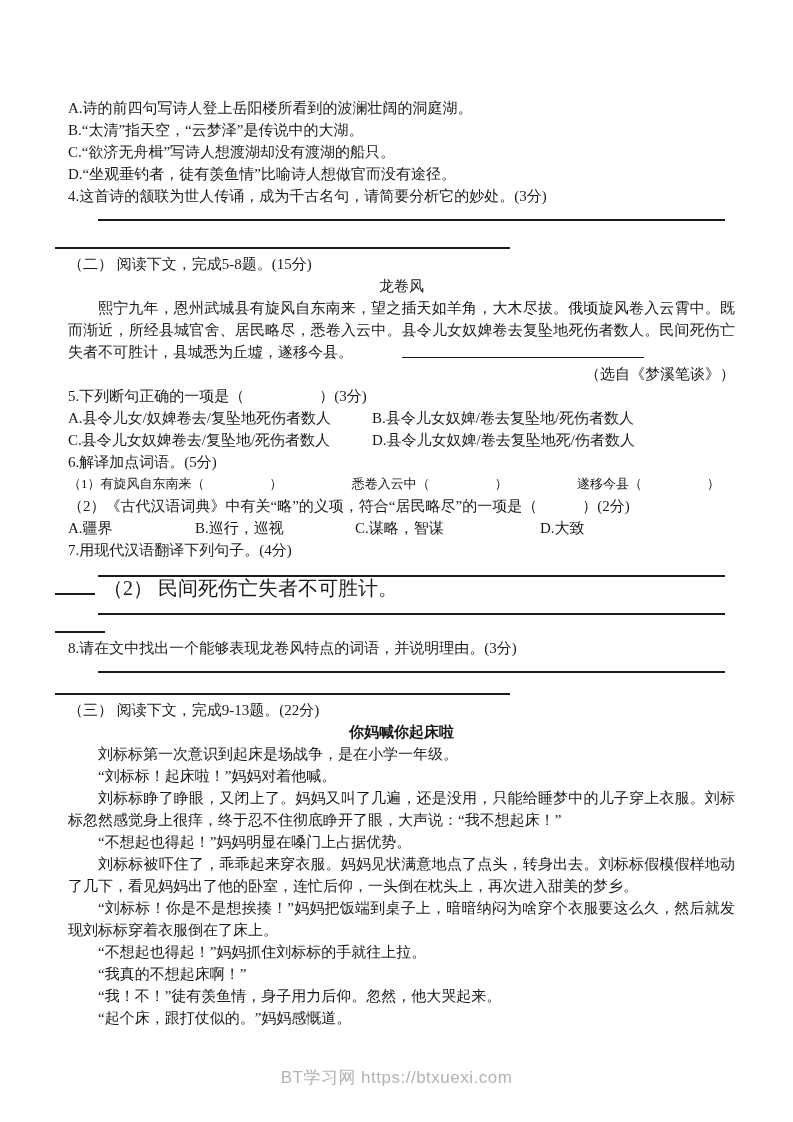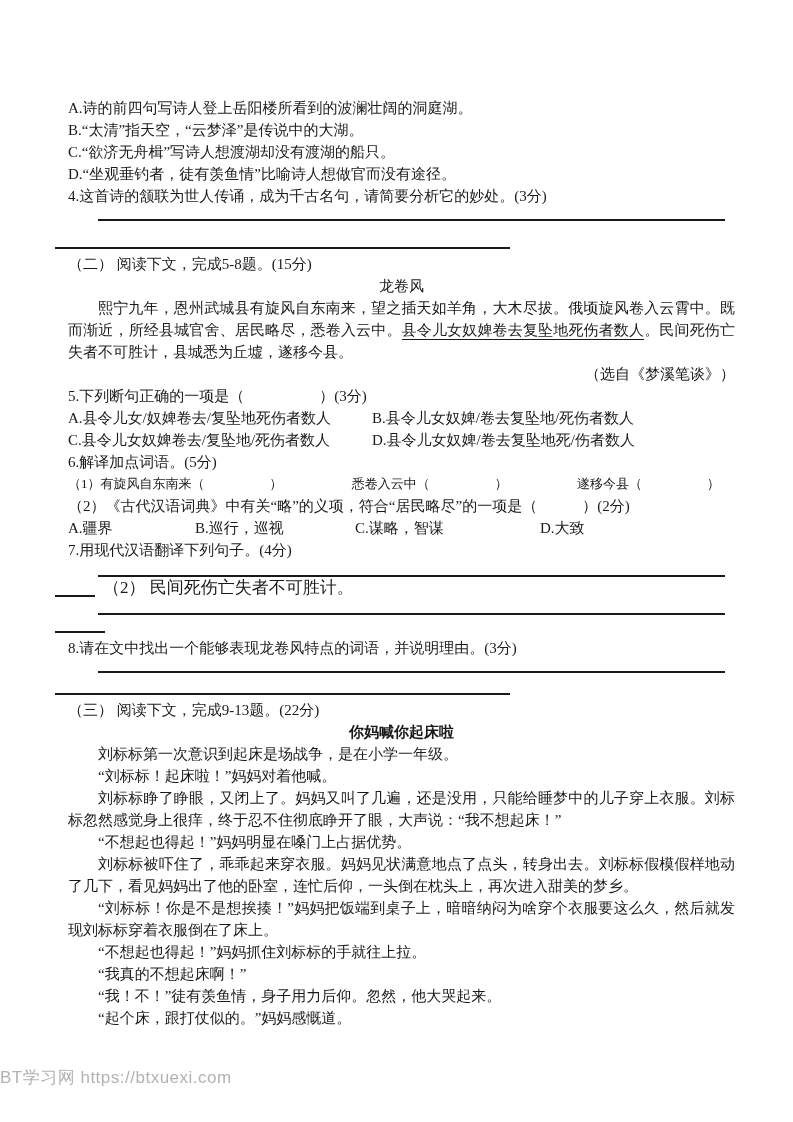--- a/index.html
+++ b/index.html
@@ -17,26 +17,26 @@
   .bold{font-weight:bold;}
   .answer-line{border-bottom:2px solid #1a1a1a;margin-left:30px;margin-right:10px;}
   .al-sm{height:12px;}
   .al-md{height:14px;}
   .divider{border-top:2px solid #1a1a1a;width:455px;margin-left:-13px;}
   .stub{border-bottom:2px solid #1a1a1a;}
   .stub-lone{width:50px;height:16px;margin-left:-13px;}
   .row2{display:grid;grid-template-columns:304px 1fr;font-size:15px;line-height:22px;}
   .row3{display:flex;justify-content:space-between;margin-right:15px;font-size:13px;line-height:22px;}
   .row4{display:grid;grid-template-columns:127px 160px 185px 1fr;font-size:15px;line-height:22px;}
-  .subrow{display:flex;font-size:17px;line-height:22px;align-items:center;}
+  .subrow{display:flex;font-size:20px;line-height:22px;}
   .subrow .stub{width:40px;height:16px;margin-left:-13px;margin-right:8px;flex:none;}
-  .ul-seg{border-bottom:1.5px solid #1a1a1a;padding-bottom:1px;}
+  .ul-seg{border-bottom:1.5px solid #1a1a1a;padding-bottom:19px;}
   .mt4{margin-top:4px;}
   .watermark{
-    position:absolute;left:0;top:1066px;width:793px;
+    position:absolute;left:0;top:1066px;width:793px;text-align:center;
     font-family:"Liberation Sans","DejaVu Sans",sans-serif;
     font-size:17px;color:#b2b2b2;letter-spacing:.5px;
   }
 </style>
 </head>
 <body>
 
 <div class="page">
   <div class="content">
 

